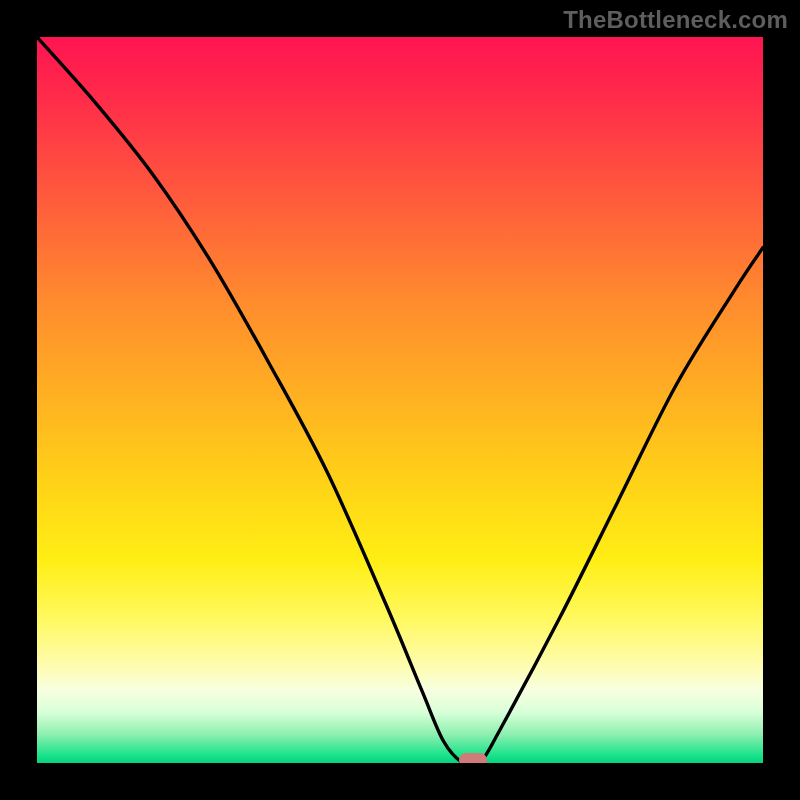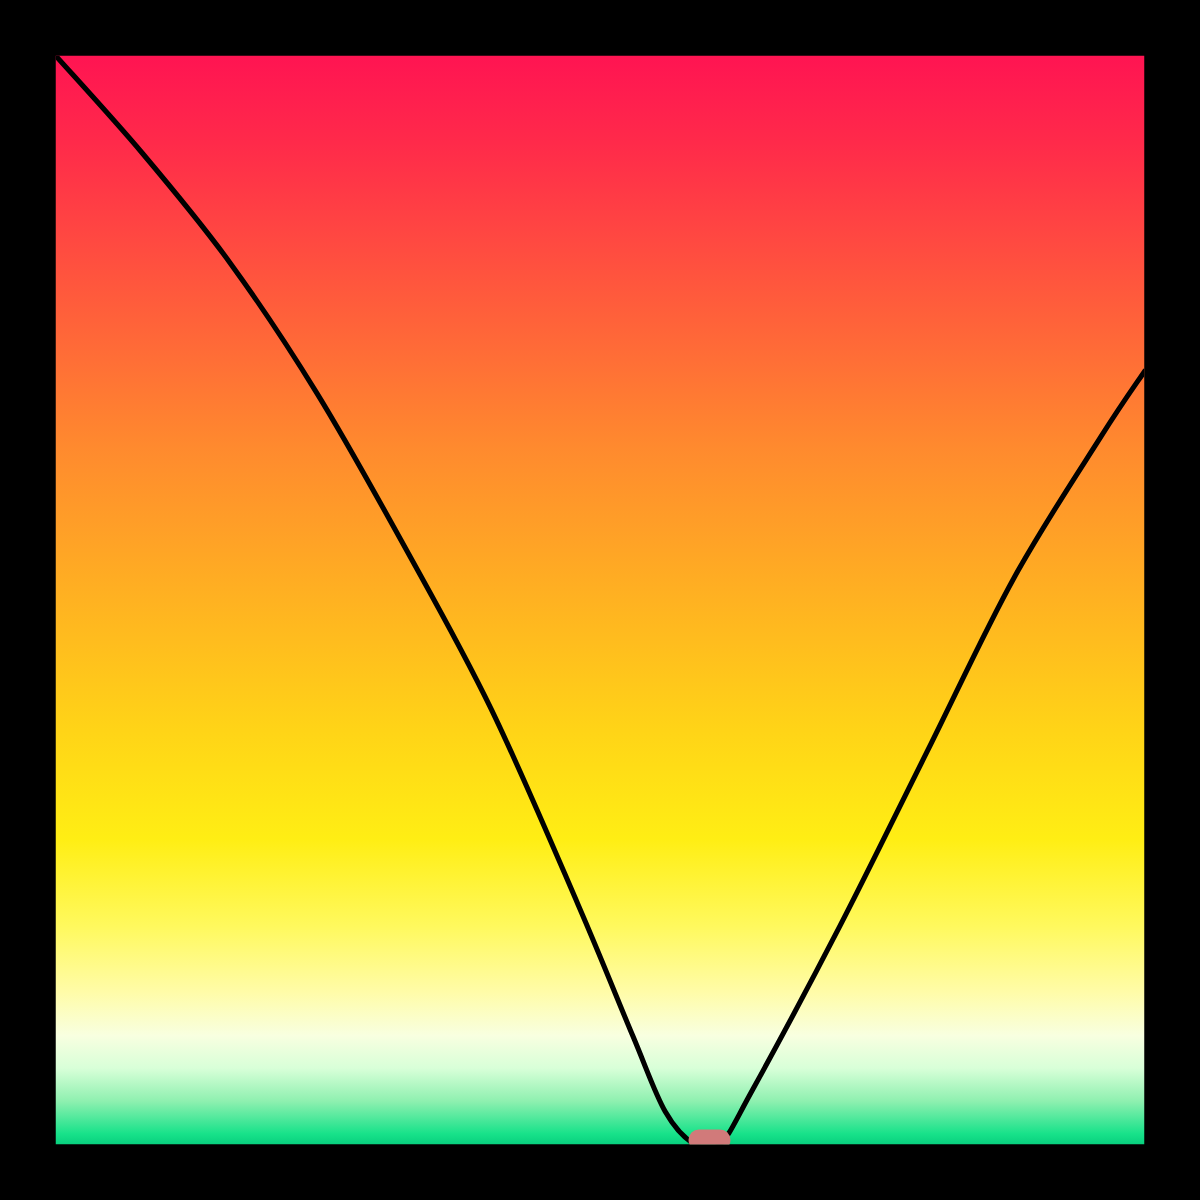--- a/index.html
+++ b/index.html
@@ -70,20 +70,21 @@
     background: #d17a7a;
     transform: translate(-50%, -50%);
     z-index: 5;
   }
 </style>
 </head>
 <body>
 
 <div class="container">
 
+  <div class="watermark">TheBottleneck.com</div>
 
   <div class="plot-area">
     <div class="gradient-bg"></div>
 
     <svg class="curve-svg" viewBox="0 0 726 726" preserveAspectRatio="none">
       <path id="curve-path" fill="none" stroke="#000" stroke-width="3.4" stroke-linecap="round" stroke-linejoin="round" d="M 0.00 0.00 C 9.68 10.89, 38.72 42.35, 58.08 65.34 C 77.44 88.33, 96.80 111.32, 116.16 137.94 C 135.52 164.56, 154.88 193.60, 174.24 225.06 C 193.60 256.52, 212.96 291.61, 232.32 326.70 C 251.68 361.79, 271.04 395.67, 290.40 435.60 C 309.76 475.53, 332.75 529.98, 348.48 566.28 C 364.21 602.58, 375.10 630.41, 384.78 653.40 C 394.46 676.39, 399.66 692.12, 406.56 704.22 C 413.46 716.32, 420.11 722.37, 426.16 726.00 C 432.21 729.63, 436.45 732.05, 442.86 726.00 C 449.27 719.95, 451.33 713.90, 464.64 689.70 C 477.95 665.50, 503.36 618.31, 522.72 580.80 C 542.08 543.29, 561.44 503.36, 580.80 464.64 C 600.16 425.92, 619.52 383.57, 638.88 348.48 C 658.24 313.39, 682.44 277.09, 696.96 254.10 C 711.48 231.11, 721.16 217.80, 726.00 210.54"></path>
     </svg>
 
     <div id="marker" class="marker" style="left: 435.6px; top: 723px; background: rgb(209, 122, 122);"></div>
   </div>

